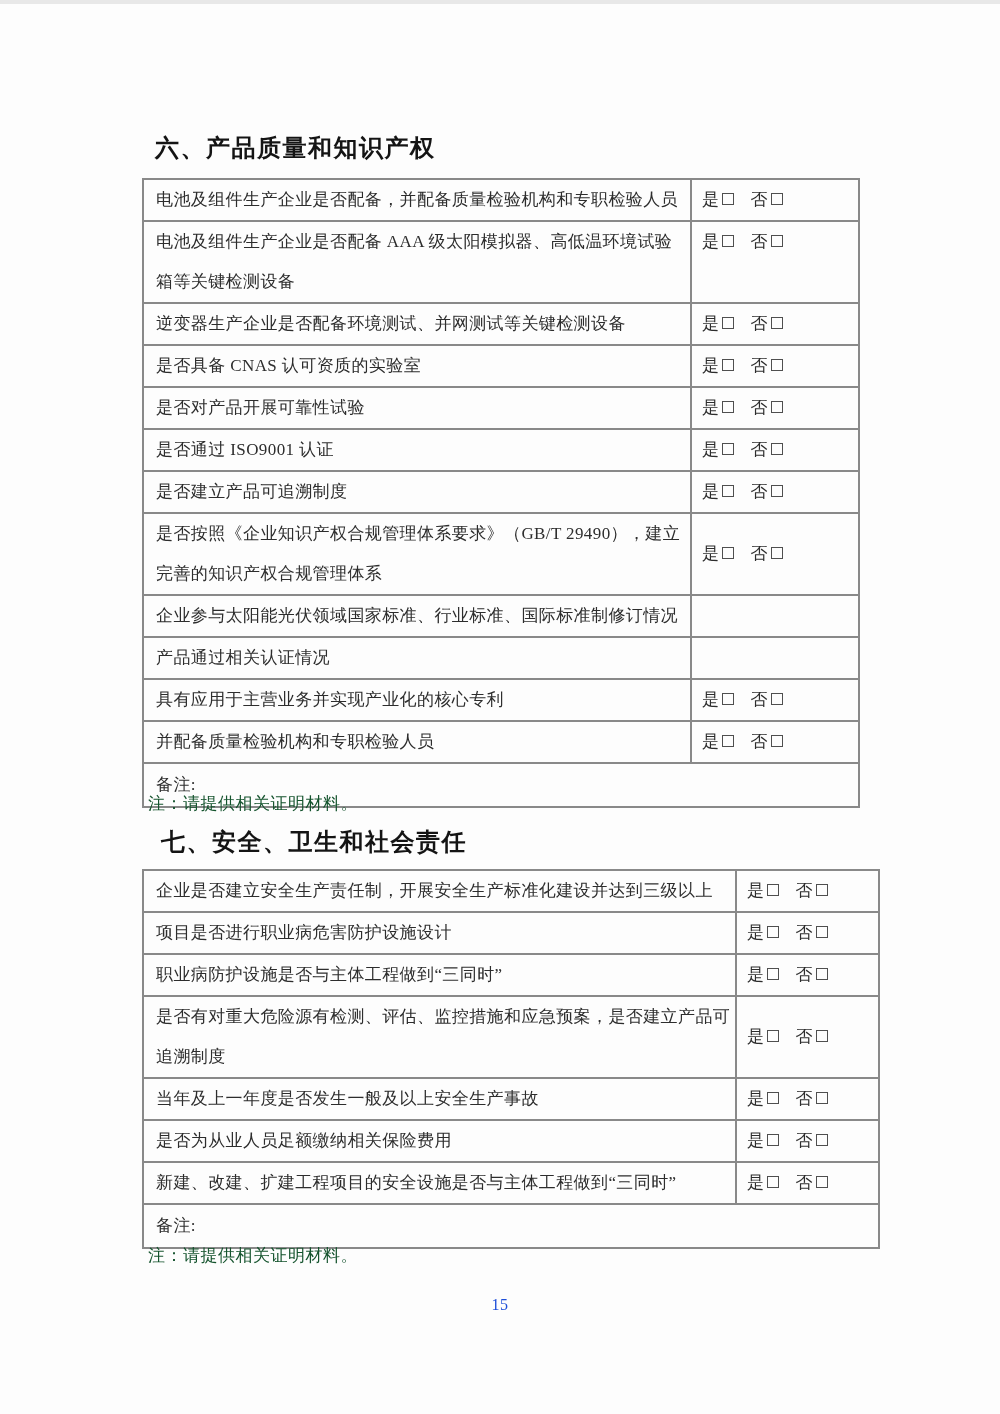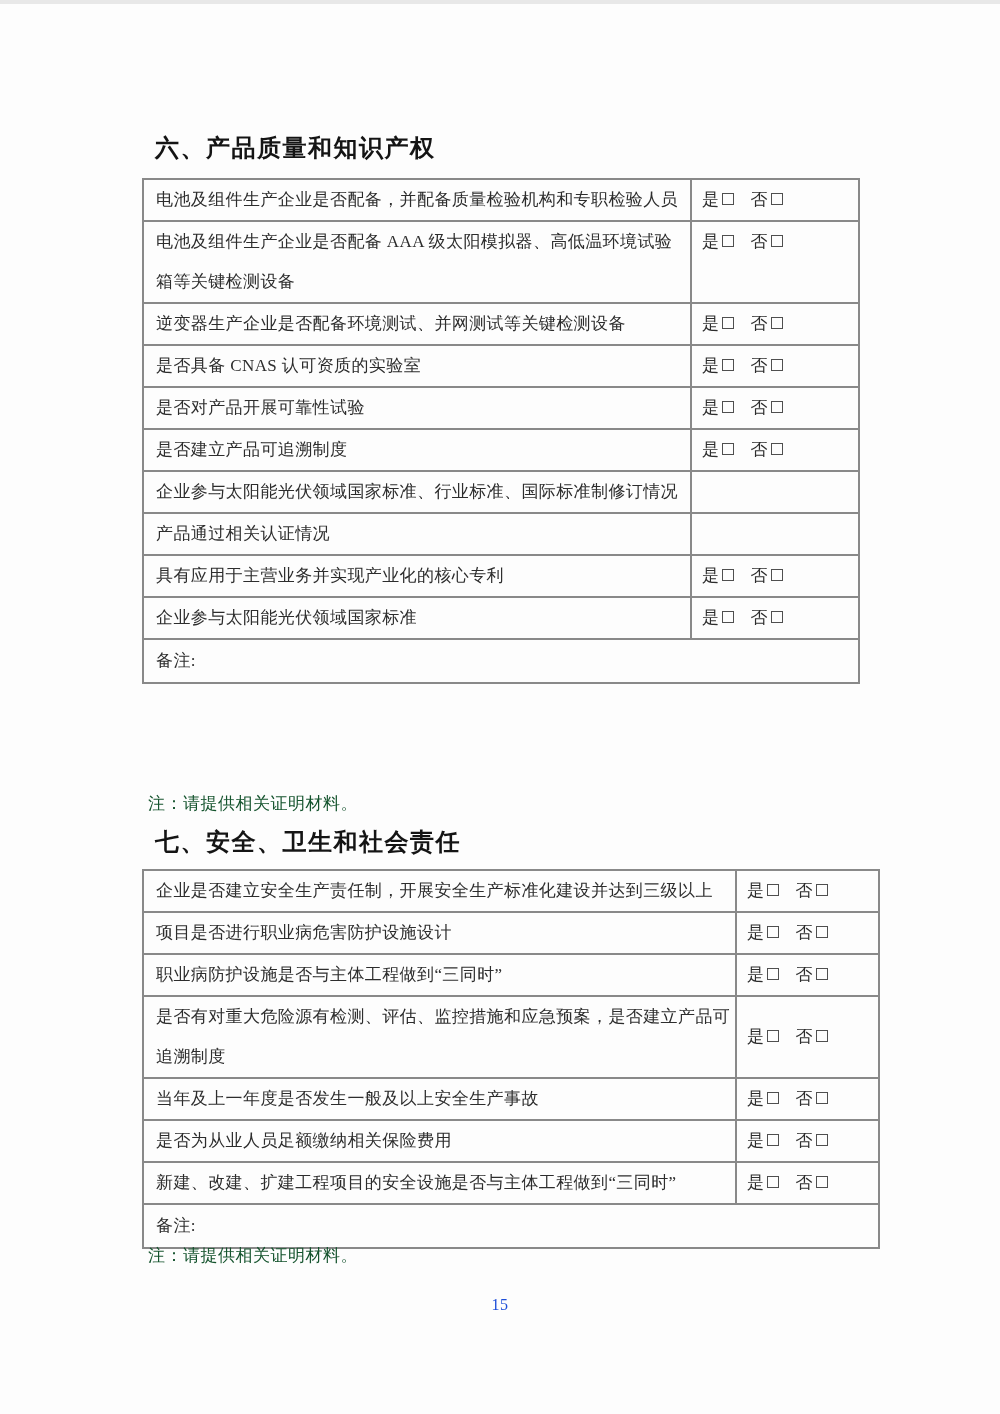--- a/index.html
+++ b/index.html
@@ -22,21 +22,21 @@
     position: absolute;
     margin: 0;
     font-family: "Liberation Sans", sans-serif;
     font-weight: 700;
     font-size: 24px;
     letter-spacing: 1.5px;
     color: #141414;
     white-space: nowrap;
   }
   .t1 { left: 155px; top: 128px; }
-  .t2 { left: 155px; top: 822px; }
+  .t2 { left: 161px; top: 822px; }
 
   table.qtable {
     position: absolute;
     border-collapse: collapse;
     table-layout: fixed;
     background: transparent;
   }
   .table1 { left: 142px; top: 174px; width: 716px; }
   .table2 { left: 142px; top: 865px; width: 736px; }
   .table1 col.c1 { width: 548px; }
@@ -130,37 +130,45 @@
           </tr>
           <tr class="row">
             <td class="q">是否具备 CNAS 认可资质的实验室</td>
             <td class="a"><span class="cbg"><span>是</span><span class="box"></span></span><span class="cbg"><span>否</span><span class="box"></span></span></td>
           </tr>
           <tr class="row">
             <td class="q">是否对产品开展可靠性试验</td>
             <td class="a"><span class="cbg"><span>是</span><span class="box"></span></span><span class="cbg"><span>否</span><span class="box"></span></span></td>
           </tr>
           <tr class="row">
+            <td class="q">是否通过 ISO9001 认证</td>
+            <td class="a"><span class="cbg"><span>是</span><span class="box"></span></span><span class="cbg"><span>否</span><span class="box"></span></span></td>
+          </tr>
+          <tr class="row">
             <td class="q">是否建立产品可追溯制度</td>
+            <td class="a"><span class="cbg"><span>是</span><span class="box"></span></span><span class="cbg"><span>否</span><span class="box"></span></span></td>
+          </tr>
+          <tr class="tall">
+            <td class="q">是否按照《企业知识产权合规管理体系要求》（GB/T 29490），建立完善的知识产权合规管理体系</td>
             <td class="a"><span class="cbg"><span>是</span><span class="box"></span></span><span class="cbg"><span>否</span><span class="box"></span></span></td>
           </tr>
           <tr class="row">
             <td class="q">企业参与太阳能光伏领域国家标准、行业标准、国际标准制修订情况</td>
             <td class="a"></td>
           </tr>
           <tr class="row">
             <td class="q">产品通过相关认证情况</td>
             <td class="a"></td>
           </tr>
           <tr class="row">
             <td class="q">具有应用于主营业务并实现产业化的核心专利</td>
             <td class="a"><span class="cbg"><span>是</span><span class="box"></span></span><span class="cbg"><span>否</span><span class="box"></span></span></td>
           </tr>
           <tr class="row">
-            <td class="q">企业参与太阳能光伏领域国家标准</td>
+            <td class="q">并配备质量检验机构和专职检验人员</td>
             <td class="a"><span class="cbg"><span>是</span><span class="box"></span></span><span class="cbg"><span>否</span><span class="box"></span></span></td>
           </tr>
           <tr class="remark">
             <td colspan="2" class="remark-cell">备注:</td>
           </tr>
         </tbody>
     </table>
     <div class="note n1">注：请提供相关证明材料。</div>
   </section>
 

